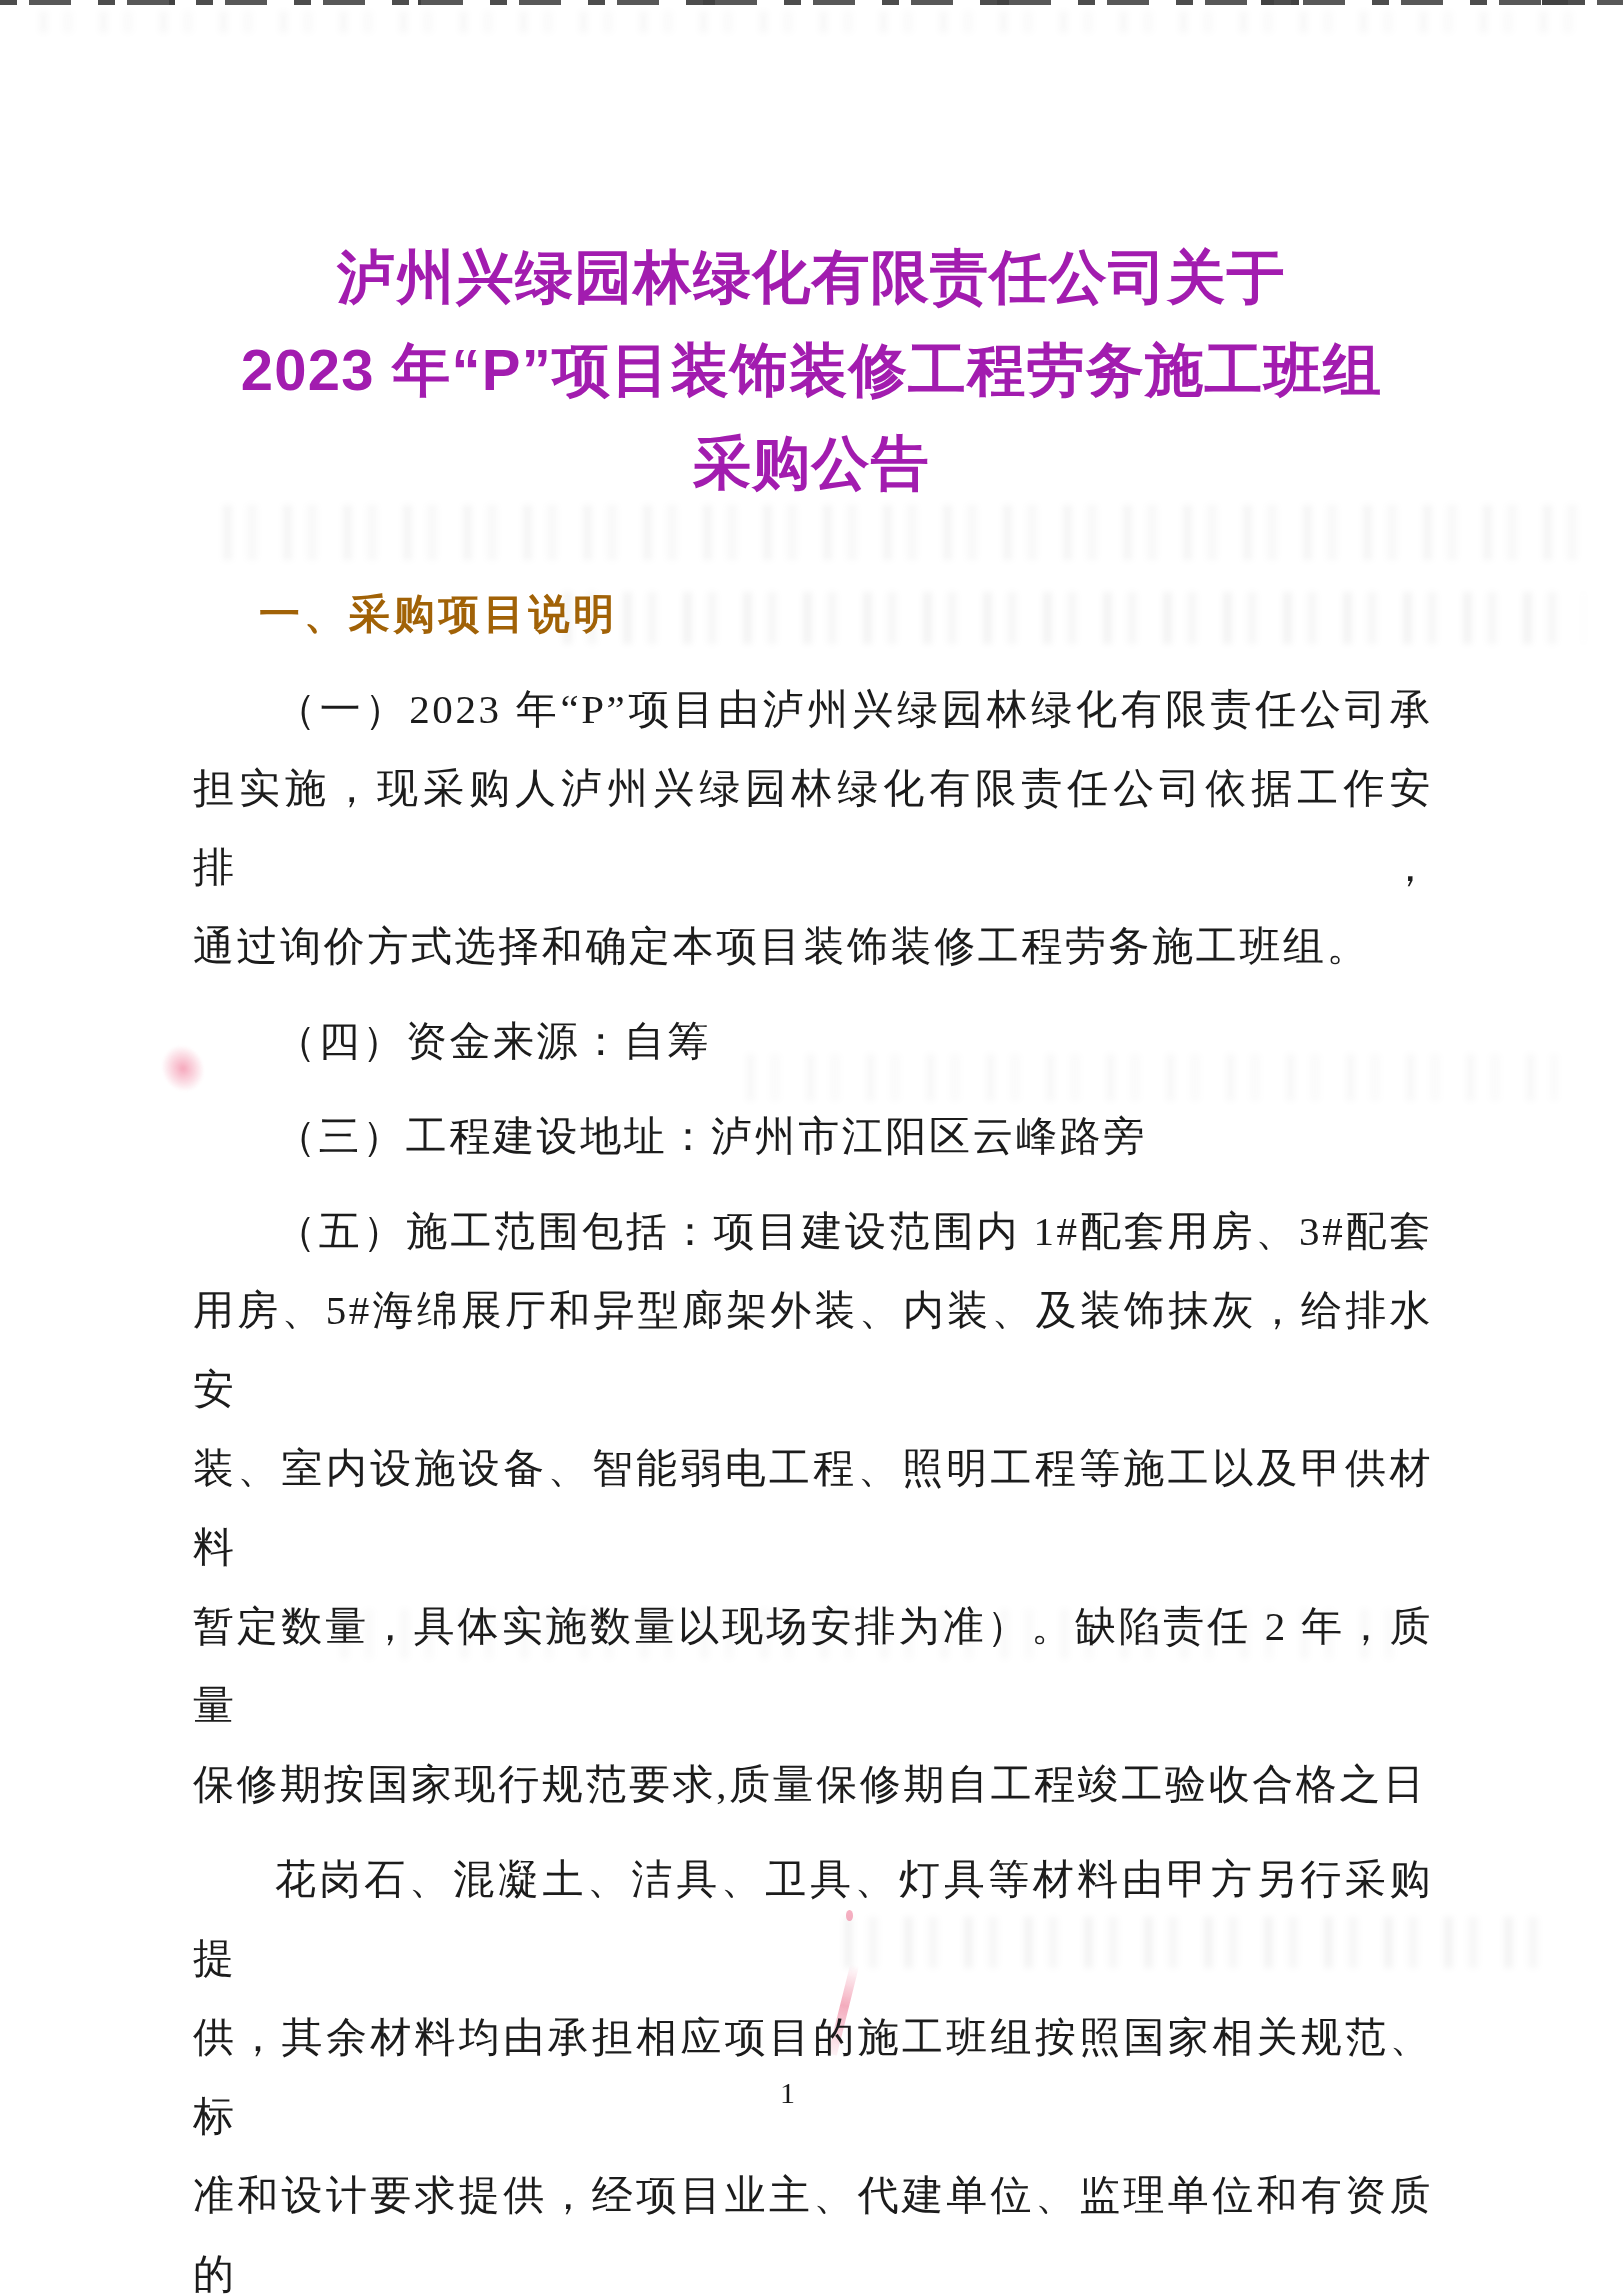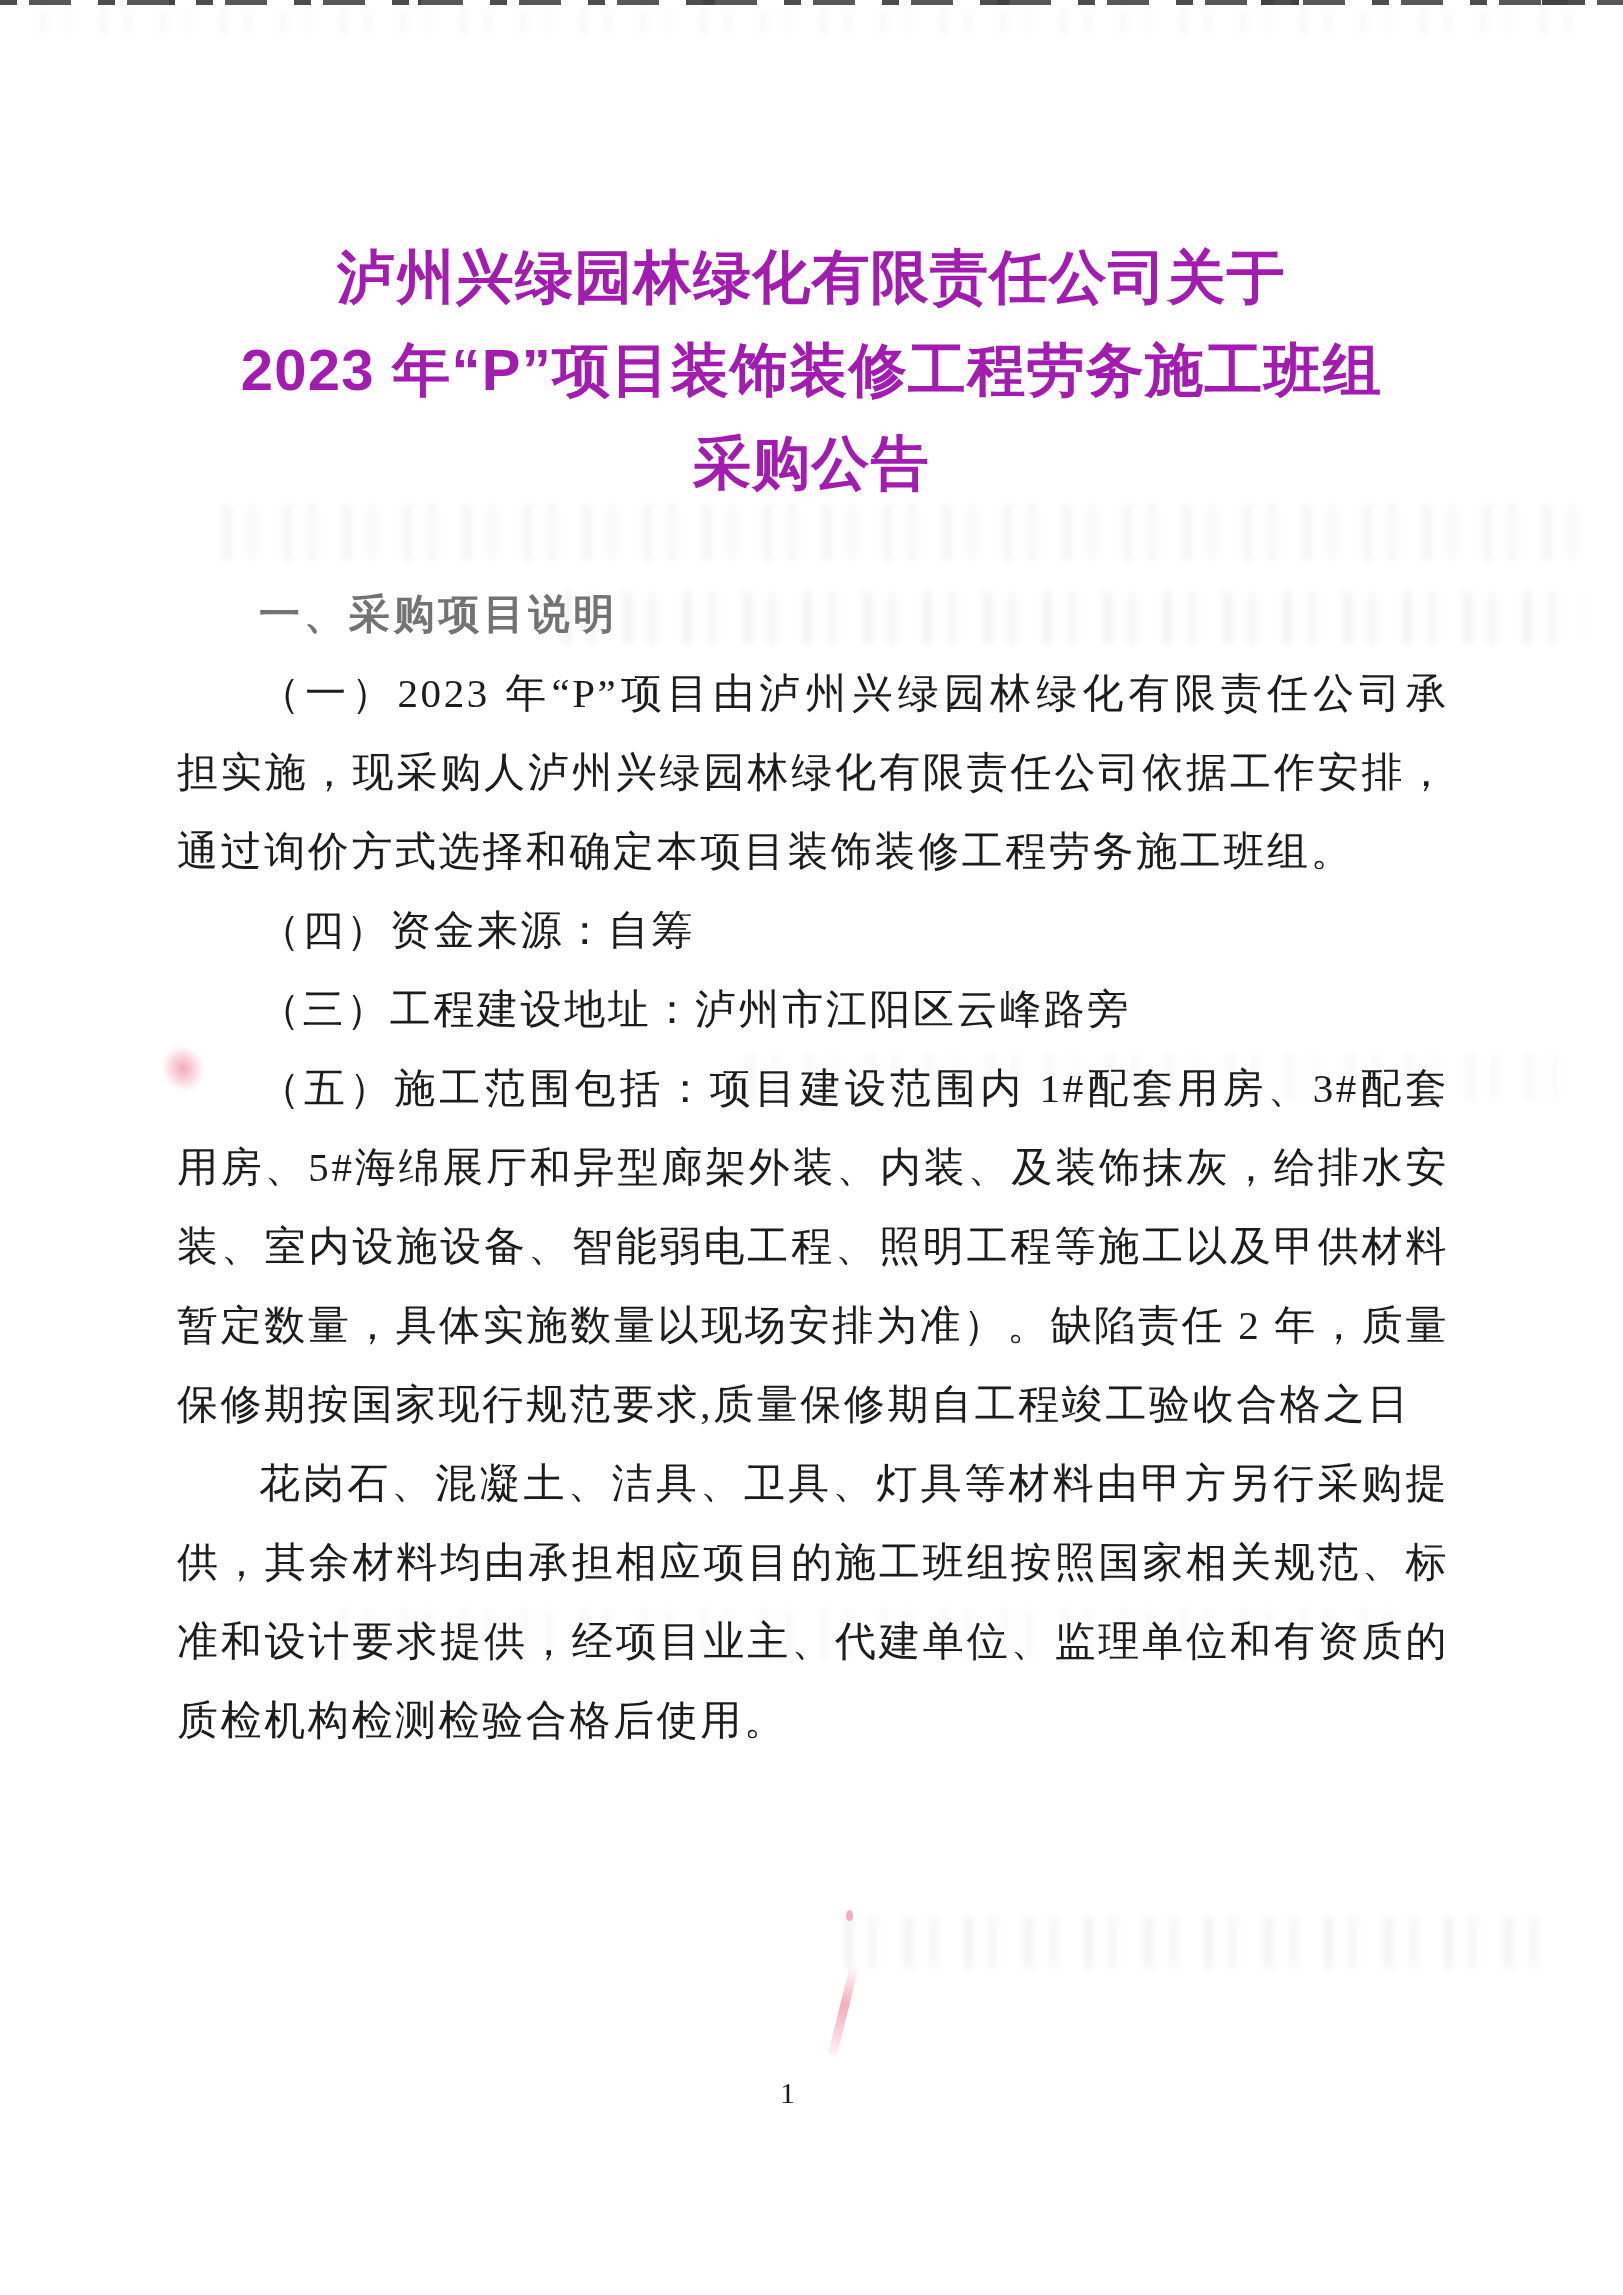--- a/index.html
+++ b/index.html
@@ -70,23 +70,23 @@
   .doc-body {
     position: absolute; top: 575px; left: 177px; width: 1272px;
     font-size: 41px; line-height: 79px; letter-spacing: 2.6px;
   }
   .heading {
     font-family: "Liberation Sans", "DejaVu Sans", sans-serif;
     font-weight: 700;
     font-size: 41px;
     letter-spacing: 3.9px;
     text-indent: 2em;
-    color: #737373;
+    color: #a16207;
   }
-  .para { margin: 0; }
+  .para { margin: 16px; }
   .para .line:first-child { text-indent: 2em; }
   .para .line:not(:last-child) {
     text-align: justify;
     text-align-last: justify;
     text-justify: inter-character;
   }
 
   
   .page-number {
     position: absolute; top: 2076px; left: 0; right: 48px;

